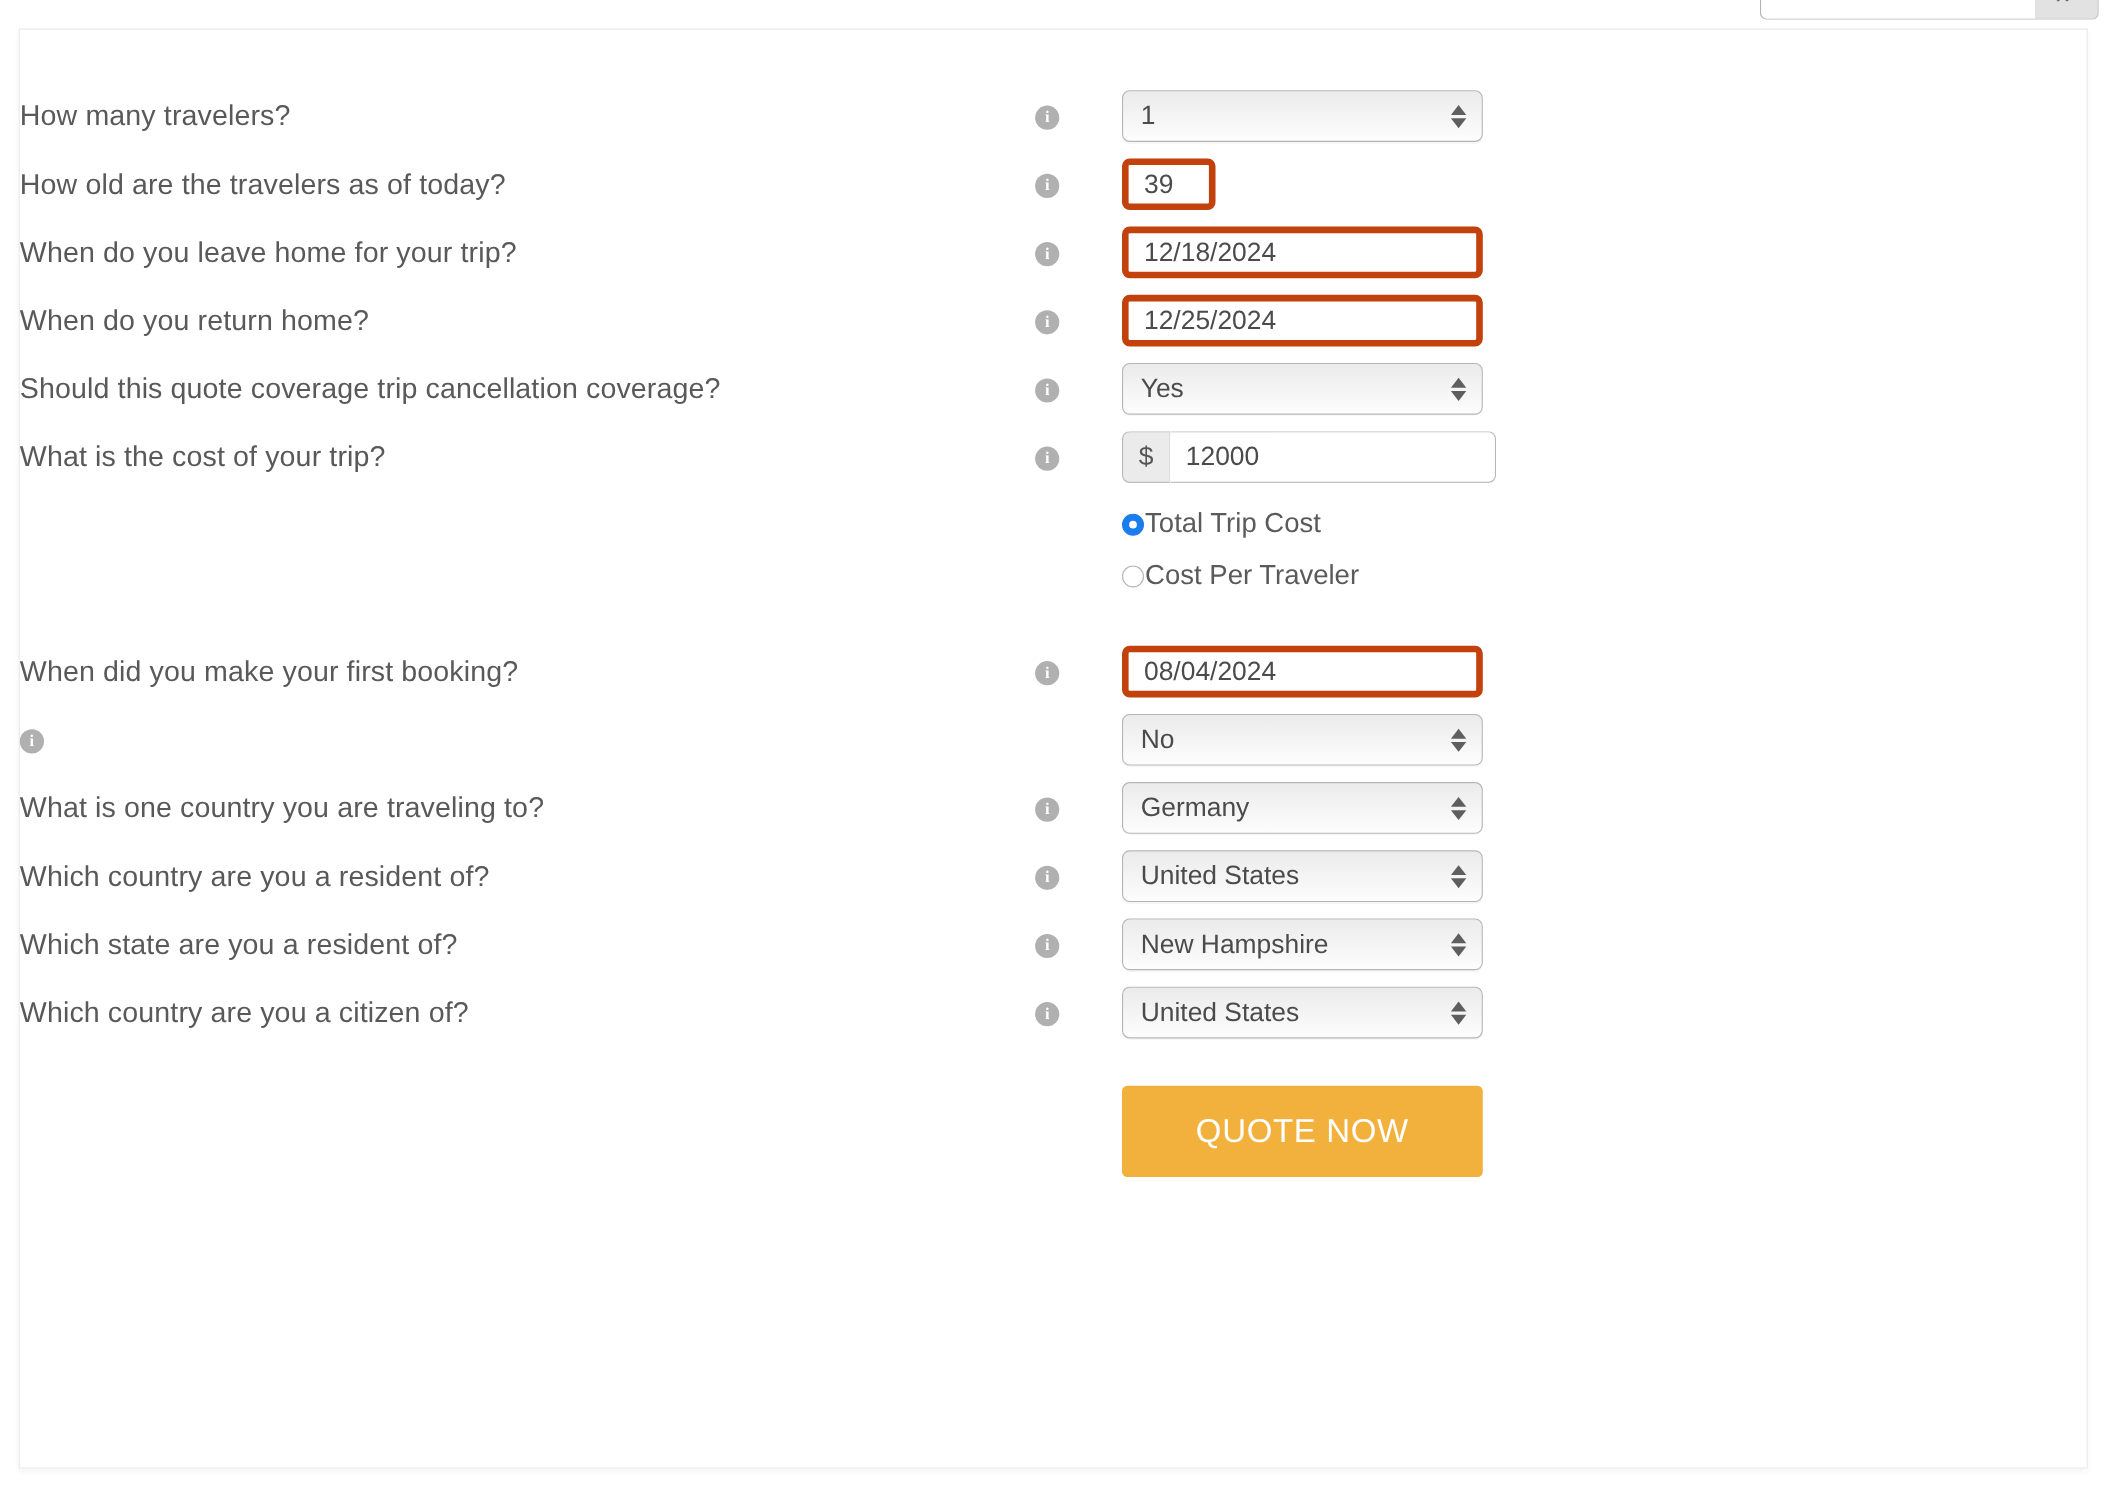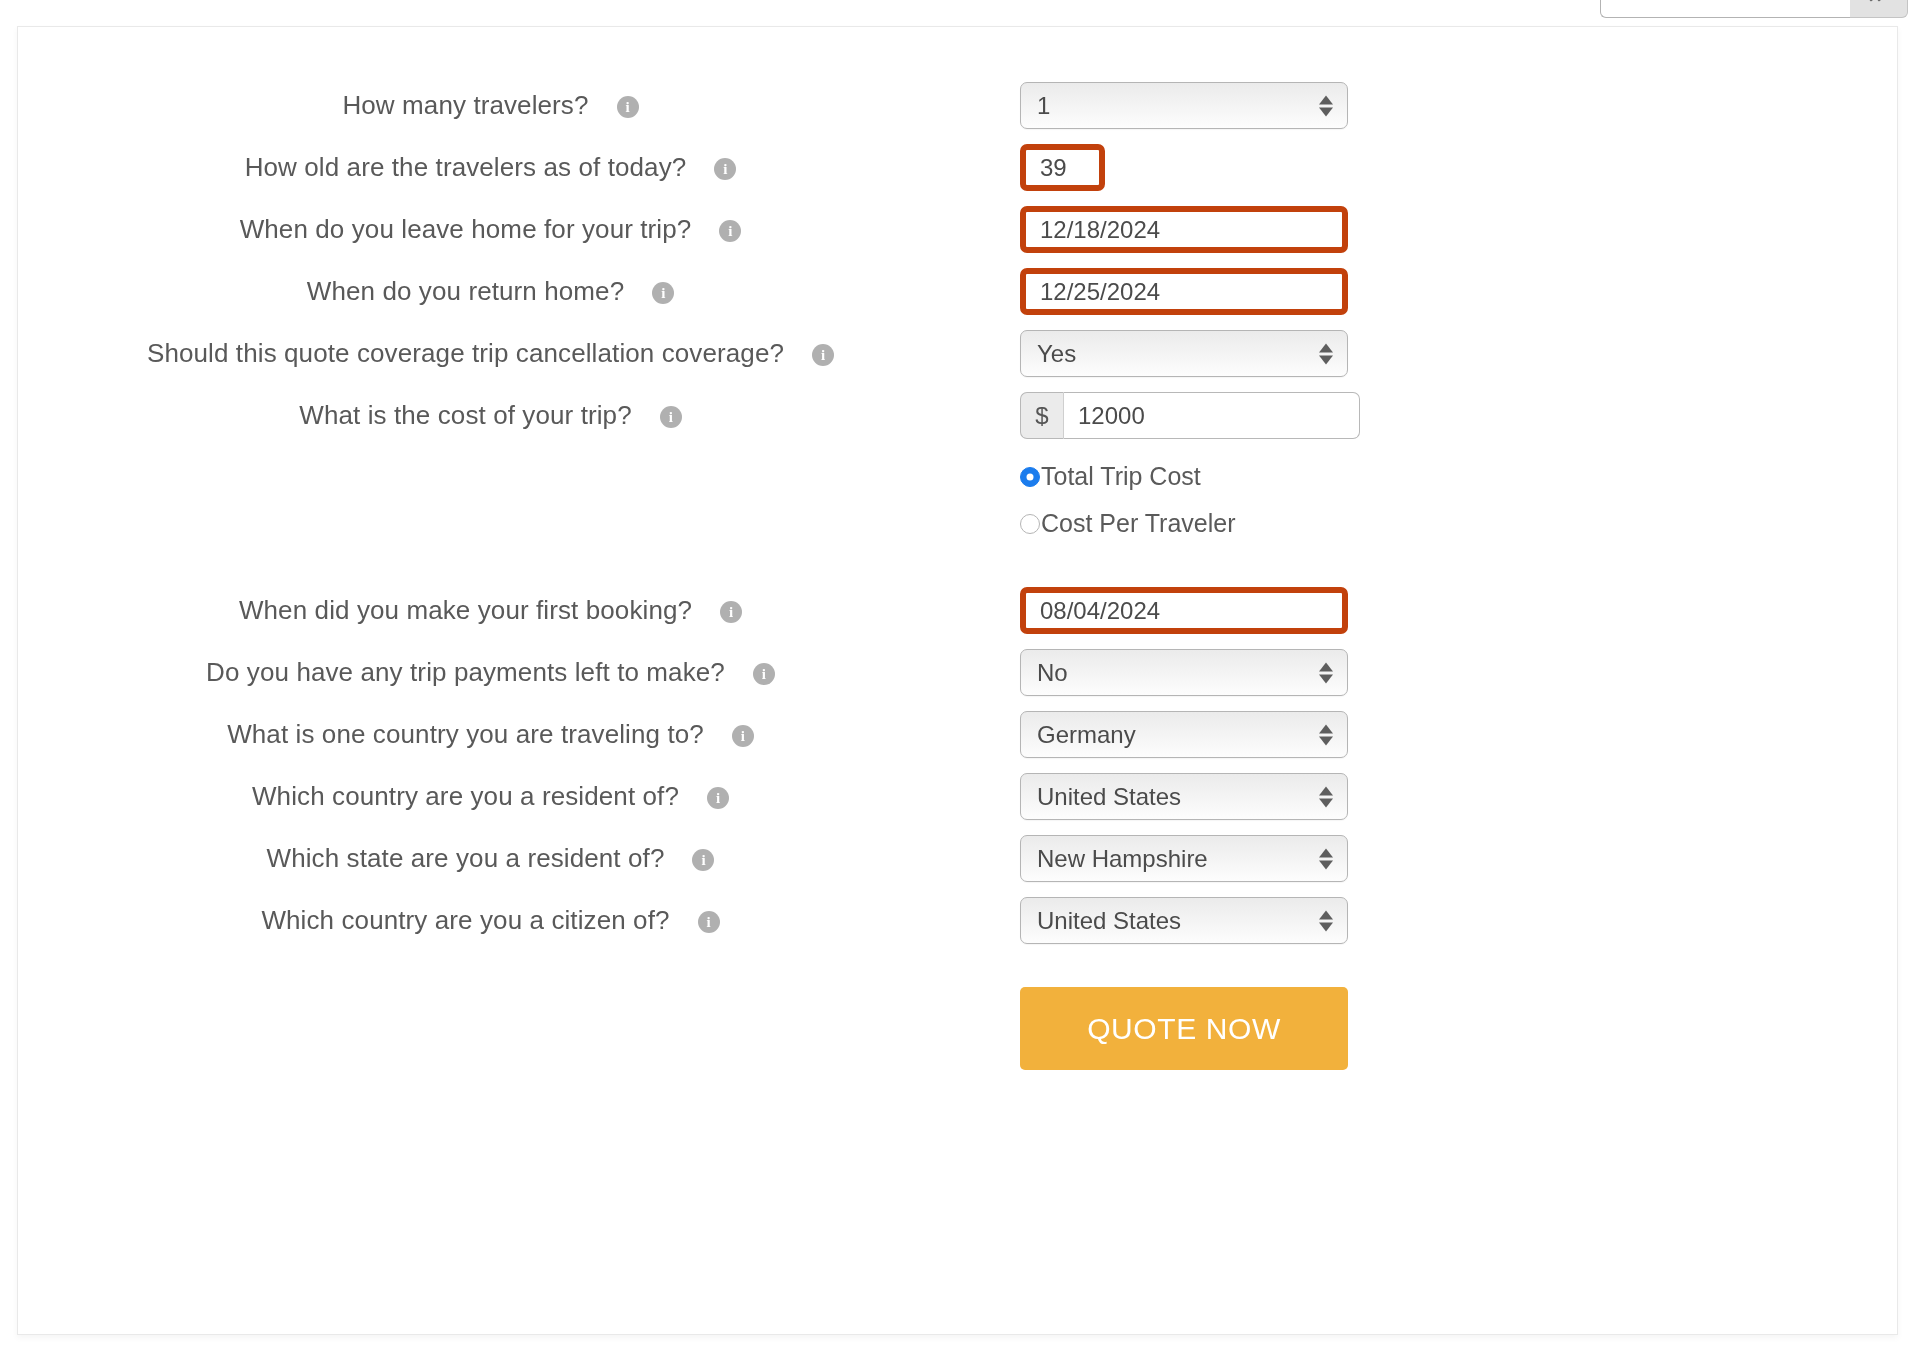--- a/index.html
+++ b/index.html
@@ -80,21 +80,21 @@
     display: flex;
     align-items: center;
     margin-bottom: 15px;
   }
   .label-col {
     width: 945px;
     text-align: right;
     padding-right: 0;
     display: flex;
     align-items: center;
-    justify-content: center;
+    justify-content: space-between;
     gap: 28px;
   }
   .label-text {
     font-size: 26px;
     color: #595959;
     line-height: 1.25;
     letter-spacing: 0.1px;
     white-space: nowrap;
   }
   .field-col {
@@ -381,21 +381,20 @@
           <span class="label-text">When did you make your first booking?</span>
           <span class="info-icon">i</span>
         </div>
         <div class="field-col">
           <input class="text-input wide" type="text" value="08/04/2024" style="">
         </div>
       </div>
 
       <div class="row">
         <div class="label-col">
-          <span class="label-text">Do you have any trip payments left to make?</span>
           <span class="info-icon">i</span>
         </div>
         <div class="field-col">
           <div class="select-box">
             <span>No</span>
             <span class="select-arrows">
               <span class="tri-up"></span>
                 <span class="tri-down"></span>
             </span>
           </div>

